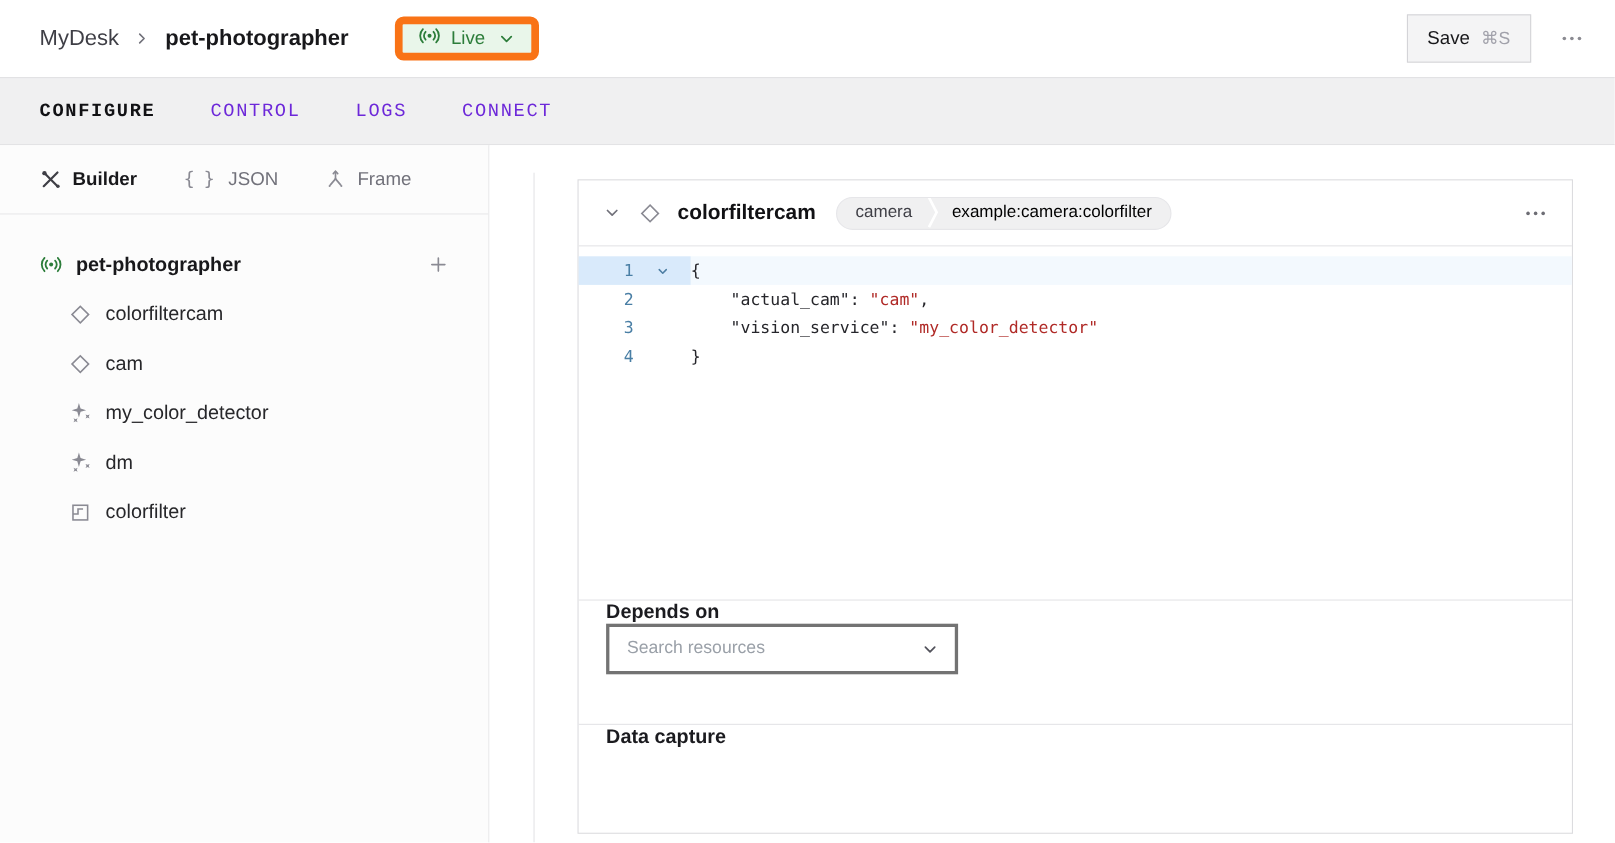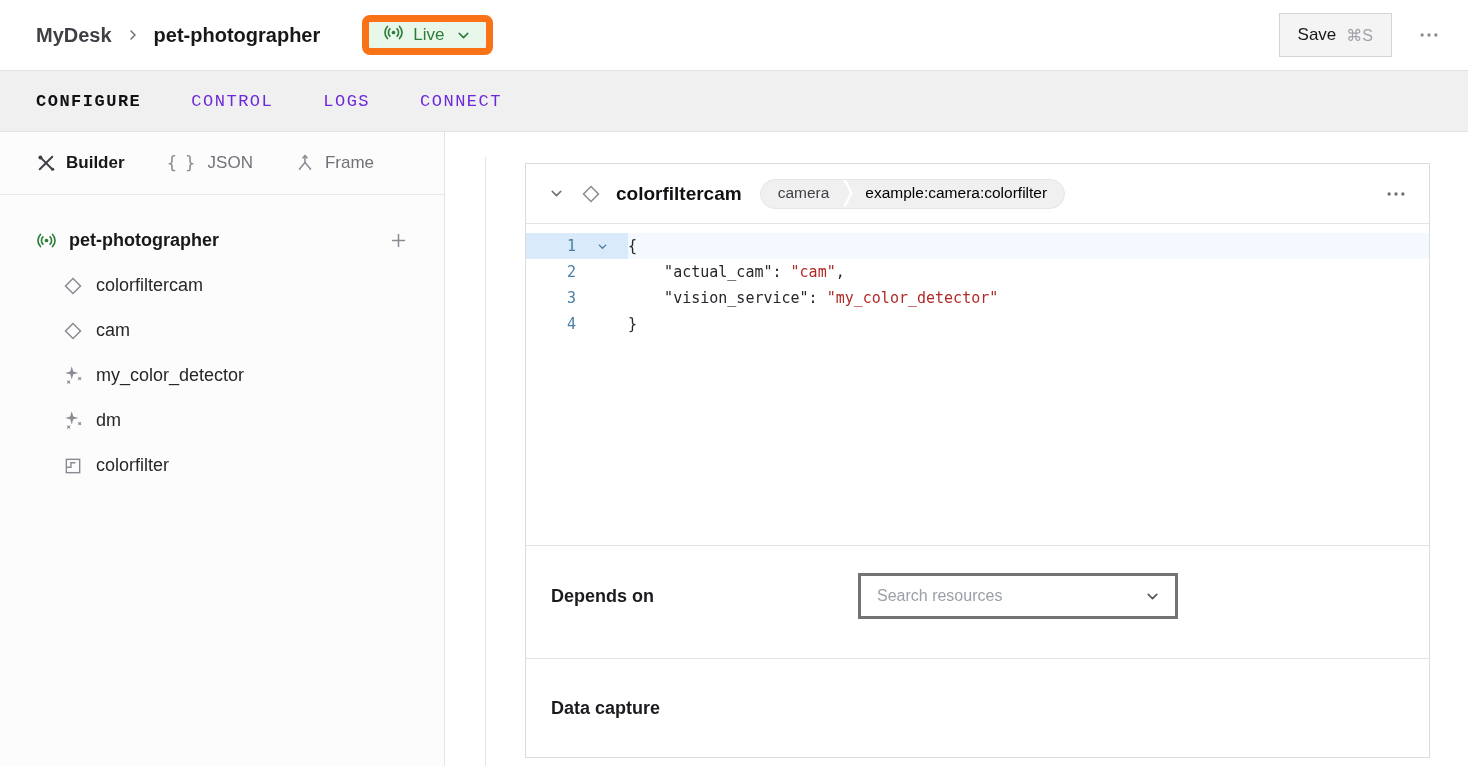--- a/index.html
+++ b/index.html
@@ -6,21 +6,21 @@
   html,body { width:1468px; height:766px; }
   body {
     font-family: "Liberation Sans", sans-serif;
     color:#18181b; background:#fff; overflow:hidden;
     -webkit-font-smoothing:antialiased;
   }
   .app { width:1468px; height:766px; display:flex; flex-direction:column; overflow:hidden; }
 
   
   .topbar { height:70px; flex:0 0 70px; display:flex; align-items:center; padding:0 28px 0 36px; background:#fff; }
-  .crumb-root { font-size:20px; color:#3f3f46; cursor:pointer;font-weight:bold; }
+  .crumb-root { font-size:20px; color:#3f3f46; cursor:pointer; }
   .crumb-sep { display:flex; align-items:center; color:#71717a; margin:0 13px; }
   .crumb-current { font-size:20px; font-weight:bold; color:#18181b; }
   .live-badge { margin-left:42px; display:flex; align-items:center; gap:9px; height:40px; padding:0 14px;
     background:#e9f6ea; border:7px solid #f97316; border-radius:8px; color:#2c7d3a; font-size:17px; cursor:pointer; }
   .live-badge .chev { display:flex; margin-left:2px; }
   .top-right { margin-left:auto; display:flex; align-items:center; }
   .save-btn { display:flex; align-items:center; gap:10px; height:44px; padding:0 18px;
     background:#f4f4f5; border:1px solid #d4d4d8; font-size:17px; color:#18181b; cursor:pointer; font-family:inherit; }
   .save-shortcut { color:#a1a1aa; font-size:16px; }
   .top-ellipsis { margin-left:26px; color:#8b8b92; display:flex; cursor:pointer; }
@@ -71,21 +71,21 @@
   .cm-gutterwrap { display:flex; flex:0 0 102px; }
   .cm-num { width:50px; text-align:right; color:#4a7fa5; }
   .cm-fold { width:52px; display:flex; align-items:center; justify-content:center; color:#4d7ea3; }
   .cm-code { flex:1; white-space:pre; color:#26262b; }
   .cm-line.active .cm-gutterwrap { background:#d9eafb; }
   .cm-line.active .cm-code { background:#f3f9fe; }
   .tok-string { color:#b02a27; }
   .tok-plain { color:#26262b; }
 
   
-  .card-row { display:flex; align-items:center; border-top:1px solid #e4e4e7; padding-left:25px; }
+  .card-row { display:flex; border-top:1px solid #e4e4e7; padding-left:25px;flex-direction:column; }
   .row-depends { height:101px; }
   .row-capture { height:99px;margin-top:12px; }
   .row-label { font-size:18px; font-weight:bold; color:#1b1b1f; width:307px; }
   .select-box { width:320px; height:46px; border:3px solid #737373; background:#fff; display:flex; align-items:center; padding:0 14px 0 16px; cursor:pointer; }
   .select-box .ph { font-size:16px; color:#9aa0a8; flex:1; }
   .select-box .chev { display:flex; color:#52525b; }
   .add-method-btn { width:178px; height:44px; background:#f4f4f5; border:1px solid #dcdcdf; display:flex; align-items:center; justify-content:center; gap:11px; font-size:16px; color:#18181b; cursor:pointer; font-family:inherit; }
   .add-method-btn .picon { display:flex; color:#8a8a93; }
 </style>
 </head>

